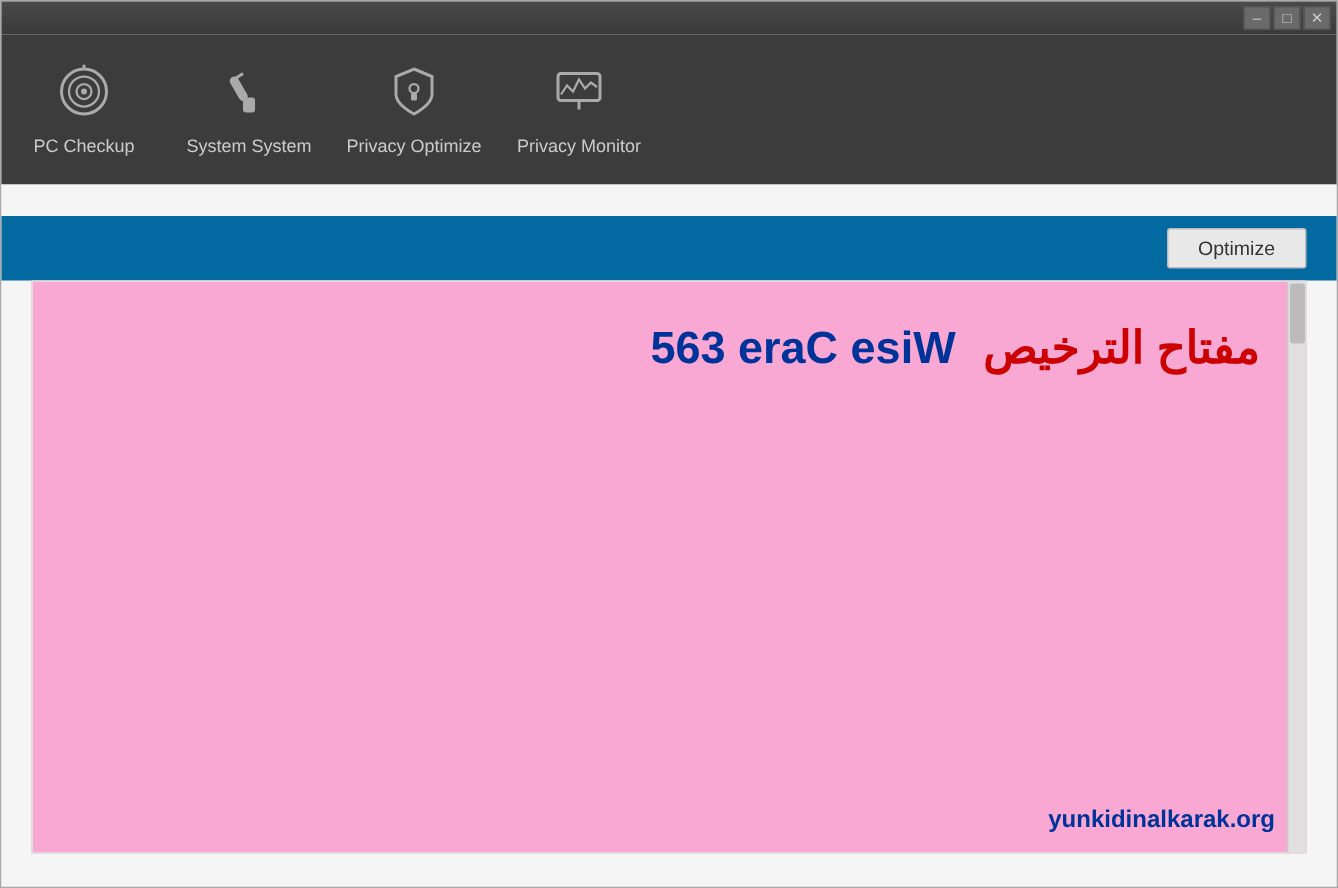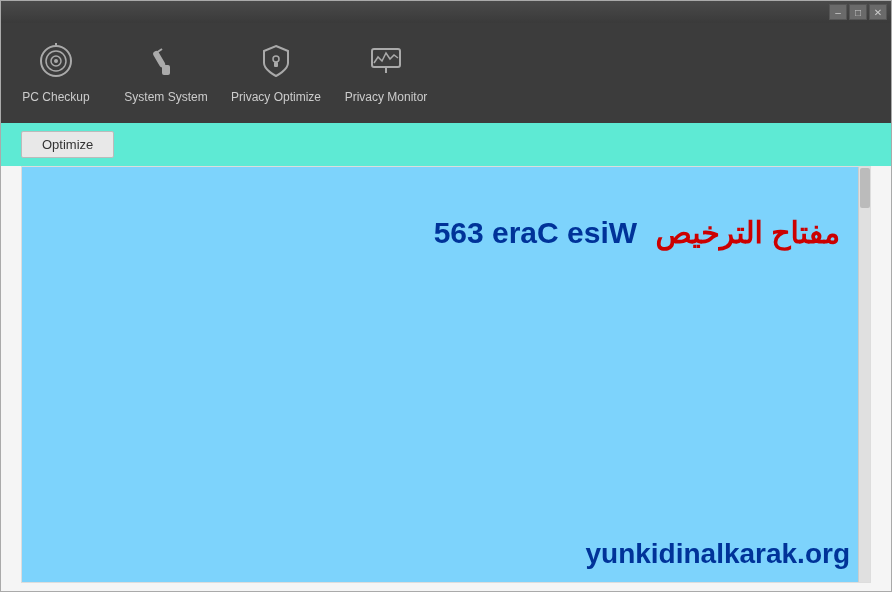--- a/index.html
+++ b/index.html
@@ -90,44 +90,46 @@
     .content-area {
       flex: 1;
       background: #f5f5f5;
       display: flex;
       flex-direction: column;
       position: relative;
     }
 
     .toolbar {
       display: flex;
+      justify-content: flex-end;
       padding: 8px 20px;
-      background: #5eead4;
+      background: #0369a1;
+      margin-top: 21px;
     }
 
     .optimize-btn {
       padding: 5px 20px;
       background: #e8e8e8;
       border: 1px solid #bbb;
       color: #333;
       font-size: 13px;
       cursor: pointer;
       border-radius: 2px;
     }
 
     
     .main-panel {
-      margin: 0 20px 8px 20px;
-      background: #7dd3fc;
+      margin: 0 20px 22px 20px;
+      background: #f9a8d4;
       flex: 1;
       border: 1px solid #ddd;
       position: relative;
       display: flex;
       flex-direction: column;
-      padding: 48px 30px 30px 30px;
+      padding: 26px 30px 30px 30px;
     }
 
     .main-heading {
       font-size: 30px;
       font-weight: bold;
       direction: rtl;
       unicode-bidi: bidi-override;
     }
 
     .main-heading .arabic {
@@ -137,21 +139,21 @@
     .main-heading .english {
       color: #003399;
       margin-right: 10px;
     }
 
     .watermark {
       position: absolute;
       bottom: 12px;
       right: 20px;
       color: #003399;
-      font-size: 28px;
+      font-size: 16px;
       font-weight: bold;
     }
 
     
     .scroll-track {
       position: absolute;
       right: 0;
       top: 0;
       bottom: 0;
       width: 12px;

